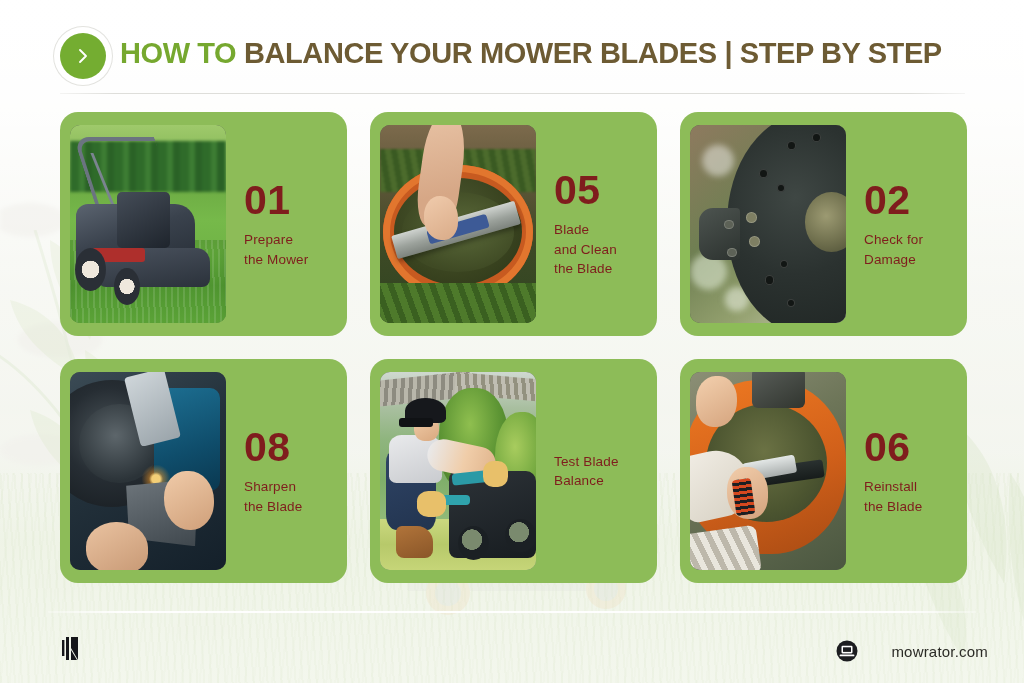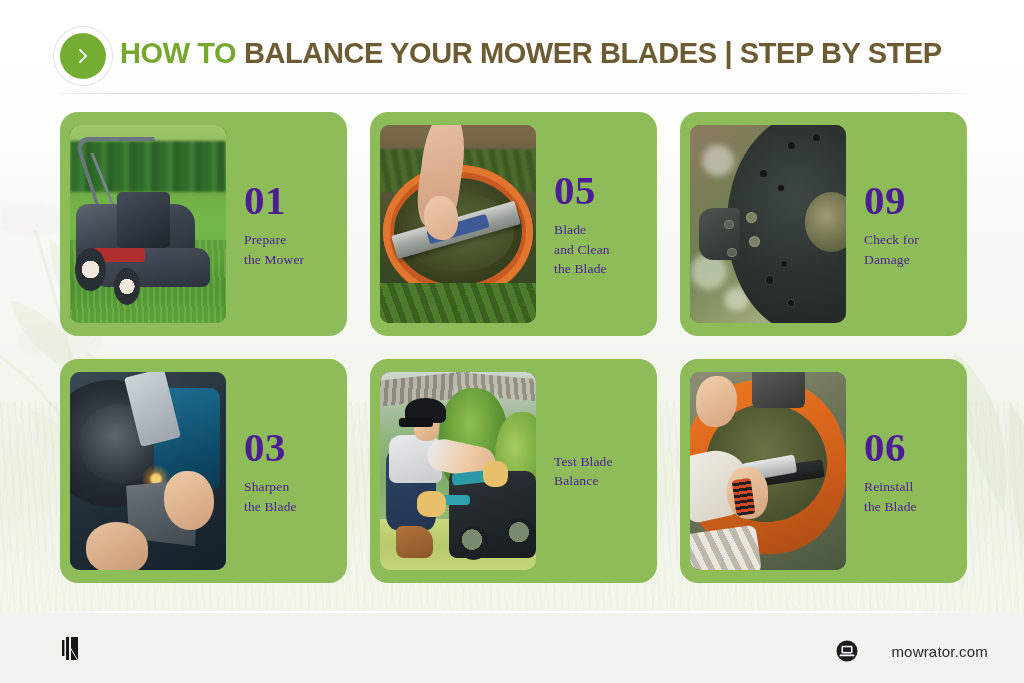--- a/index.html
+++ b/index.html
@@ -56,21 +56,21 @@
   }
   #bg .wash {
     position:absolute; inset:0;
     background:
       linear-gradient(180deg,rgba(255,255,255,.92) 0%,rgba(255,255,255,.80) 12%,
         rgba(255,255,255,.58) 26%,rgba(255,255,255,.52) 60%,rgba(255,255,255,.56) 82%,
         rgba(255,255,255,.62) 100%);
   }
 
   
-  .page { position:relative; width:1024px; height:612px;border-radius:19px; }
+  .page { position:relative; width:1024px; height:683px;border-radius:19px; }
 
   
   .header { position:absolute; left:0; top:0; width:1024px; height:100px; }
   .arrow-badge {
     position:absolute; left:54px; top:27px; width:58px; height:58px;
     border-radius:50%;
     background:#ffffff;
     box-shadow:0 0 0 1px #e3e3df;
     display:flex; align-items:center; justify-content:center;
   }
@@ -114,22 +114,21 @@
     width:156px; height:198px;
     margin-left:10px;
     border-radius:10px;
     overflow:hidden;
     flex:0 0 auto;
     background:#4d5a4a;
   }
   .card .txt {
     flex:1 1 auto;
     padding-left:18px; padding-right:7px;
-    color:#4c1d95;
-    font-family:Liberation Serif, serif;
+    color:#7f1d1d;
   }
   .card .num {
     font-size:41px; line-height:42px;
     font-weight:bold; letter-spacing:.5px;
     margin-bottom:9px;
   }
   .card .label {
     font-size:13.5px; line-height:19.5px;
     letter-spacing:.15px;
   }
@@ -423,21 +422,21 @@
           <div class="p3-h" style="left:58%;top:68%;width:5%;height:4%"></div>
           <div class="p3-h" style="left:48%;top:76%;width:6%;height:4.6%"></div>
           <div class="p3-h" style="left:62%;top:88%;width:5%;height:4%"></div>
           <div class="p3-h" style="left:36%;top:44%;width:7%;height:5.4%;background:#7e7f63"></div>
           <div class="p3-h" style="left:38%;top:56%;width:7%;height:5.4%;background:#7e7f63"></div>
           <div class="p3-h" style="left:22%;top:48%;width:6%;height:4.6%;background:#5d6257"></div>
           <div class="p3-h" style="left:24%;top:62%;width:6%;height:4.6%;background:#5d6257"></div>
         </div>
       </div>
       <div class="txt">
-        <div class="num">09</div>
+        <div class="num">02</div>
         <div class="label">
           <span>Check for</span><br>
           <span>Damage</span>
         </div>
       </div>
     </div>
 
     <div class="card">
       <div class="photo">
         <div class="ph">
@@ -446,21 +445,21 @@
             <div class="p4-wheel2"></div>
           <div class="p4-blue"></div>
             <div class="p4-guard"></div>
           <div class="p4-spark"></div>
             <div class="p4-blade"></div>
           <div class="p4-hand"></div>
             <div class="p4-hand2"></div>
         </div>
       </div>
       <div class="txt">
-        <div class="num">03</div>
+        <div class="num">08</div>
         <div class="label">
           <span>Sharpen</span><br>
           <span>the Blade</span>
         </div>
       </div>
     </div>
 
     <div class="card">
       <div class="photo">
         <div class="ph">

